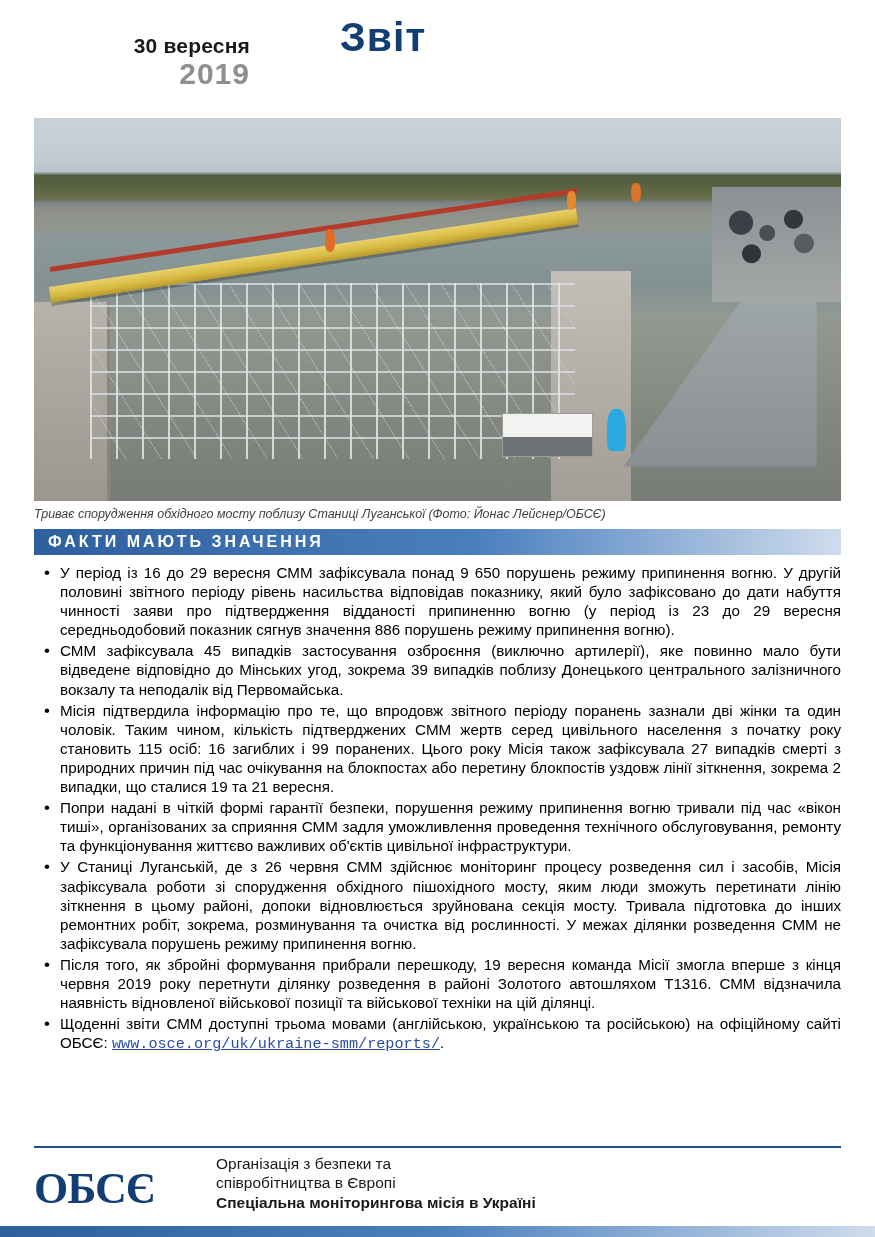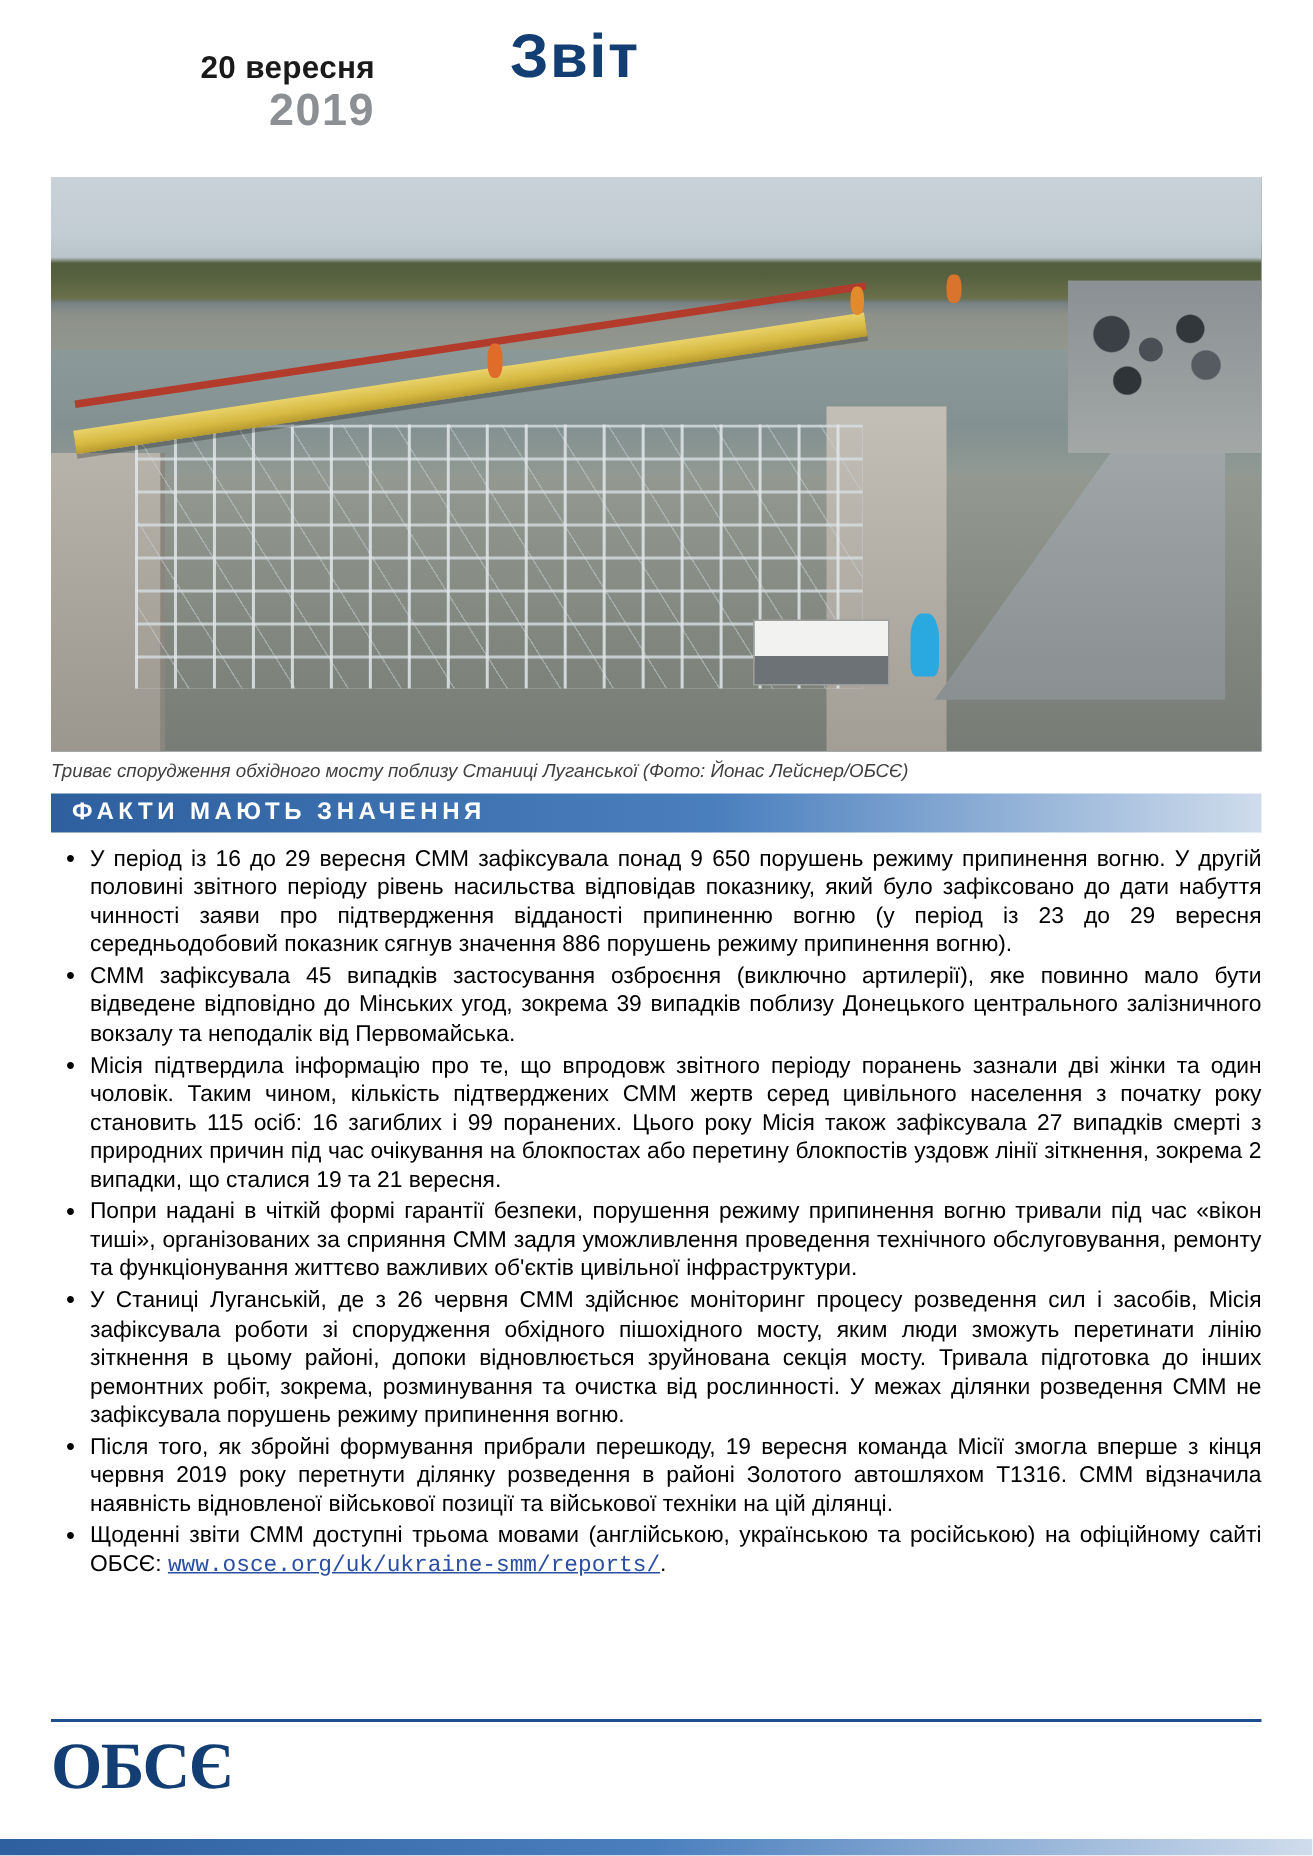--- a/index.html
+++ b/index.html
@@ -318,21 +318,21 @@
     background: linear-gradient(to right, #2e5f9e 0%, #4a7fbe 50%, #cfdcec 100%);
   }
 </style>
 </head>
 <body>
 
 <div class="page">
 
   <div class="header">
     <div class="date-block">
-      <div class="date-day">20 вересня</div>
+      <div class="date-day">30 вересня</div>
       <div class="date-year">2019</div>
     </div>
     <div class="report-title">Звіт</div>
   </div>
 
   <div class="photo-wrap">
     <div class="photo">
       <div class="river"></div>
       <div class="pier-left"></div>
       <div class="pier-right"></div>
@@ -382,16 +382,21 @@
     </div>
     <div class="fact">
       <div class="bullet">•</div>
       <div class="fact-text"><span>Щоденні звіти СММ доступні трьома мовами (англійською, українською та російською) на офіційному сайті ОБСЄ: </span><a class="link" href="#">www.osce.org/uk/ukraine-smm/reports/</a><span>.</span></div>
     </div>
   </div>
 
   <div class="footer-rule"></div>
   <div class="footer">
     <div class="osce-logo">ОБСЄ</div>
+    <div class="footer-text">
+      <div class="footer-line1">Організація з безпеки та</div>
+      <div class="footer-line2">співробітництва в Європі</div>
+      <div class="footer-line3">Спеціальна моніторингова місія в Україні</div>
+    </div>
   </div>
   <div class="bottom-band"></div>
 
 </div>
 
 </body></html>

